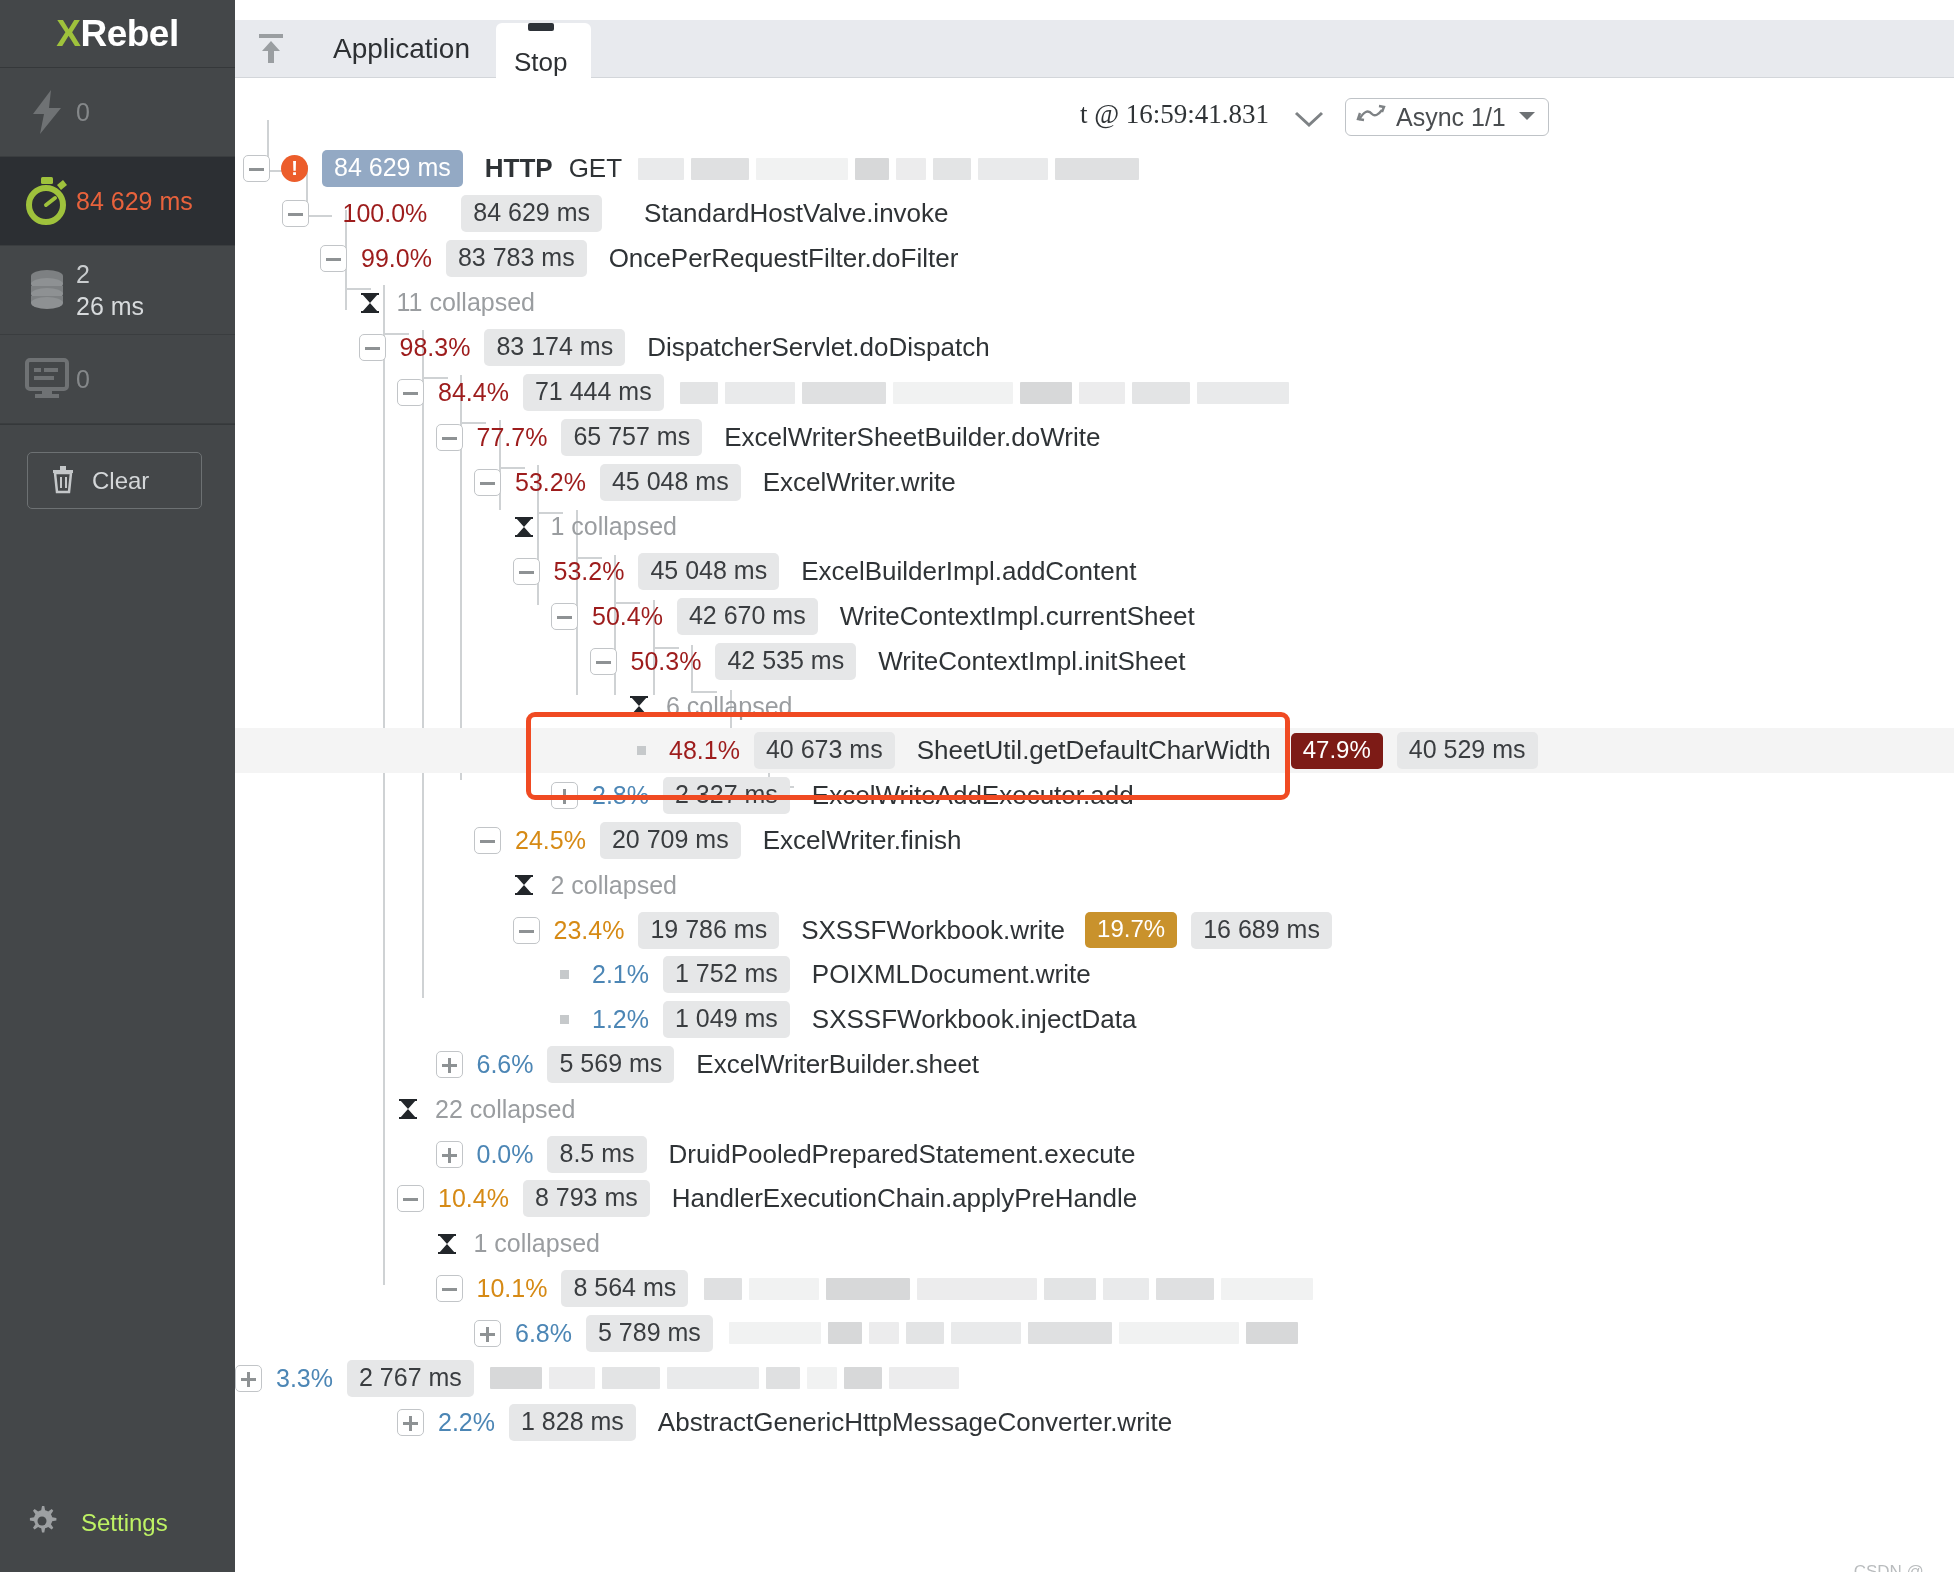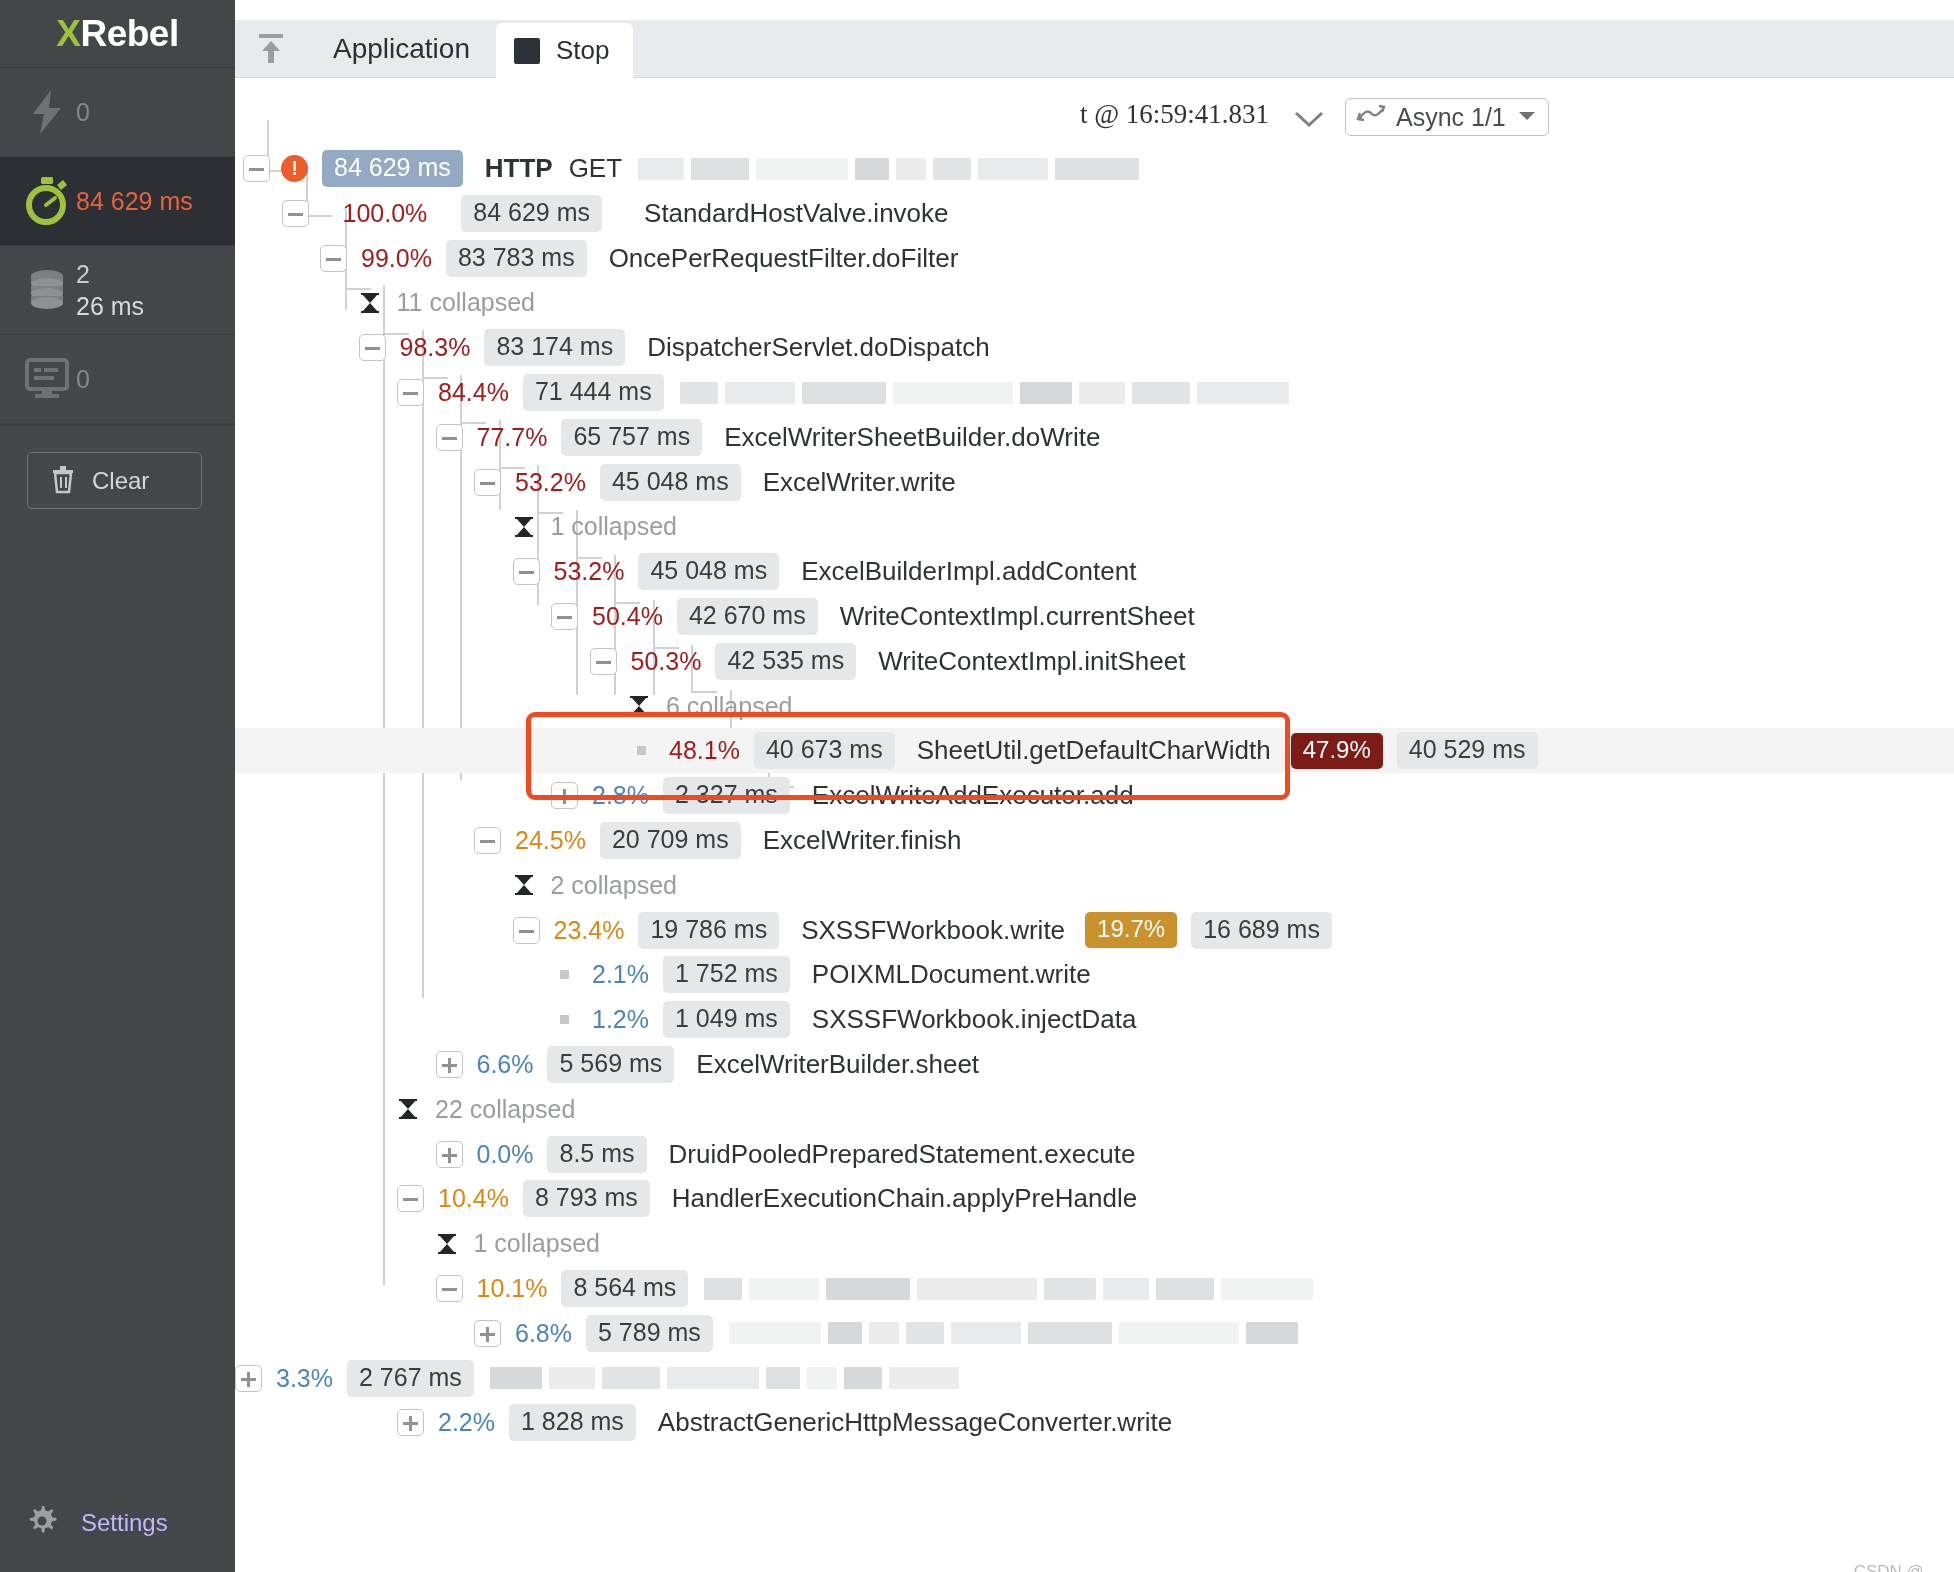--- a/index.html
+++ b/index.html
@@ -54,21 +54,21 @@
     cursor: pointer;
     background: transparent;
   }
   .clear-btn-label { color: #d4d7d9; font-size: 24px; }
 
   .settings {
     position: absolute; left: 0; bottom: 30px;
     display: flex; align-items: center; gap: 22px; padding-left: 25px;
     cursor: pointer;
   }
-  .settings-label { color: #c4b5fd; font-size: 24px; }
+  .settings-label { color: #bef264; font-size: 24px; }
 
   
   .main { flex: 1 1 auto; height: 1572px; position: relative; background: #fff; margin-top: 20px; }
 
   .toolbar {
     height: 58px; background: #e8eaee;
     display: flex; align-items: stretch;
     border-bottom: 1px solid #d3d6da;
     position: relative;
   }
@@ -80,20 +80,21 @@
     display: flex; align-items: center; padding: 0 26px;
     font-size: 28px; color: #2d3033;
     cursor: pointer;
   }
   .tb-stop {
     margin: 3px 0 0 0; padding: 0 24px 0 18px;
     background: #ffffff; border-radius: 6px 6px 0 0;
     display: flex; align-items: center; gap: 16px;
     cursor: pointer;
     height: 55px;
+    flex-direction: column;
   }
   .stop-square { width: 26px; height: 26px; background: #2d3238; border-radius: 2px; }
   .tb-stop-label { font-size: 26px; color: #2d3033; }
 
   
   .tree { position: relative; padding-top: 0; }
   .row {
     position: relative;
     height: 45px;
     display: flex; align-items: center;

